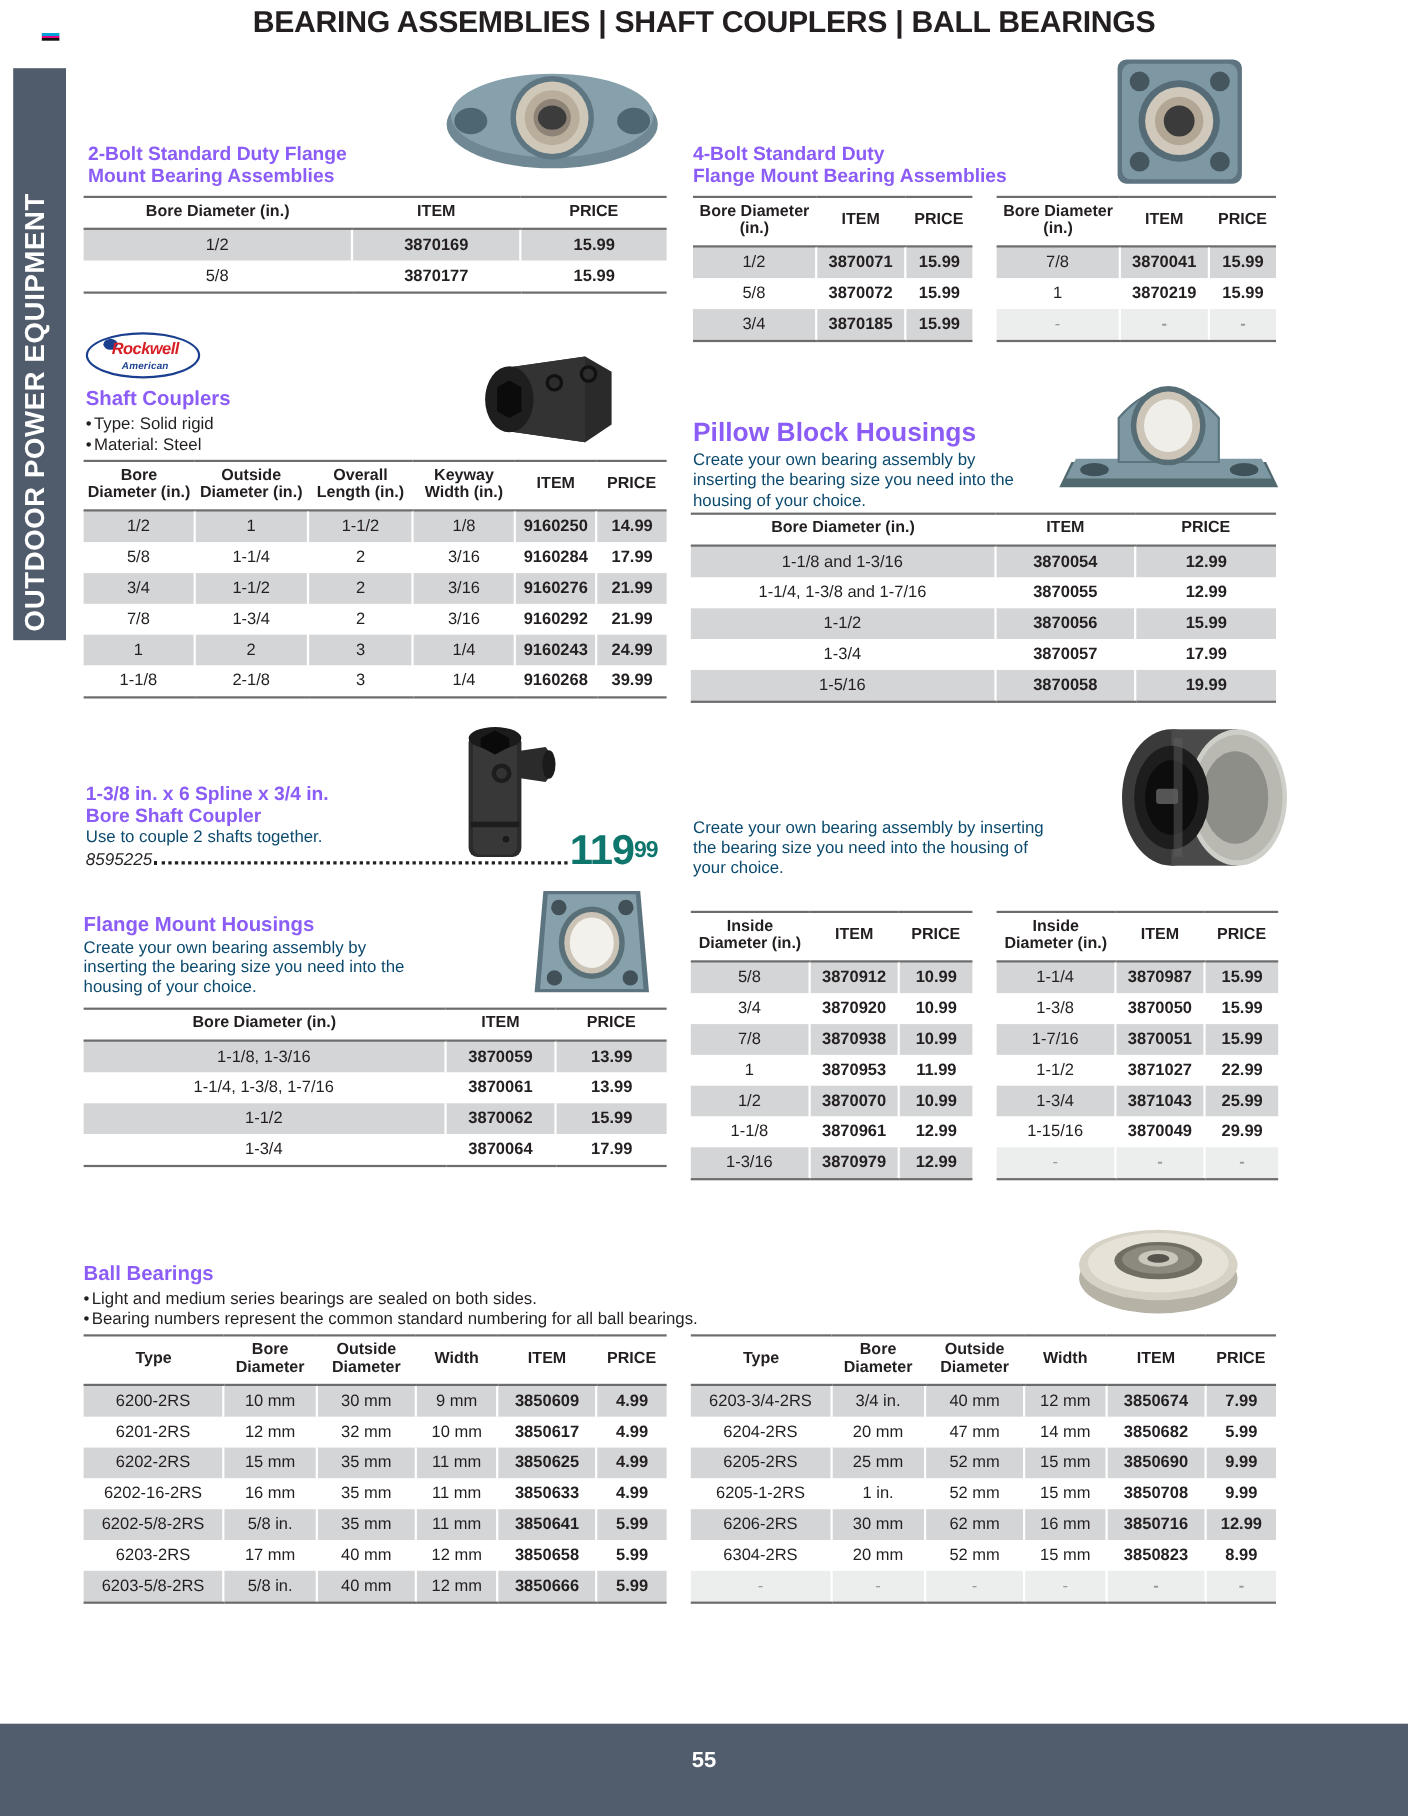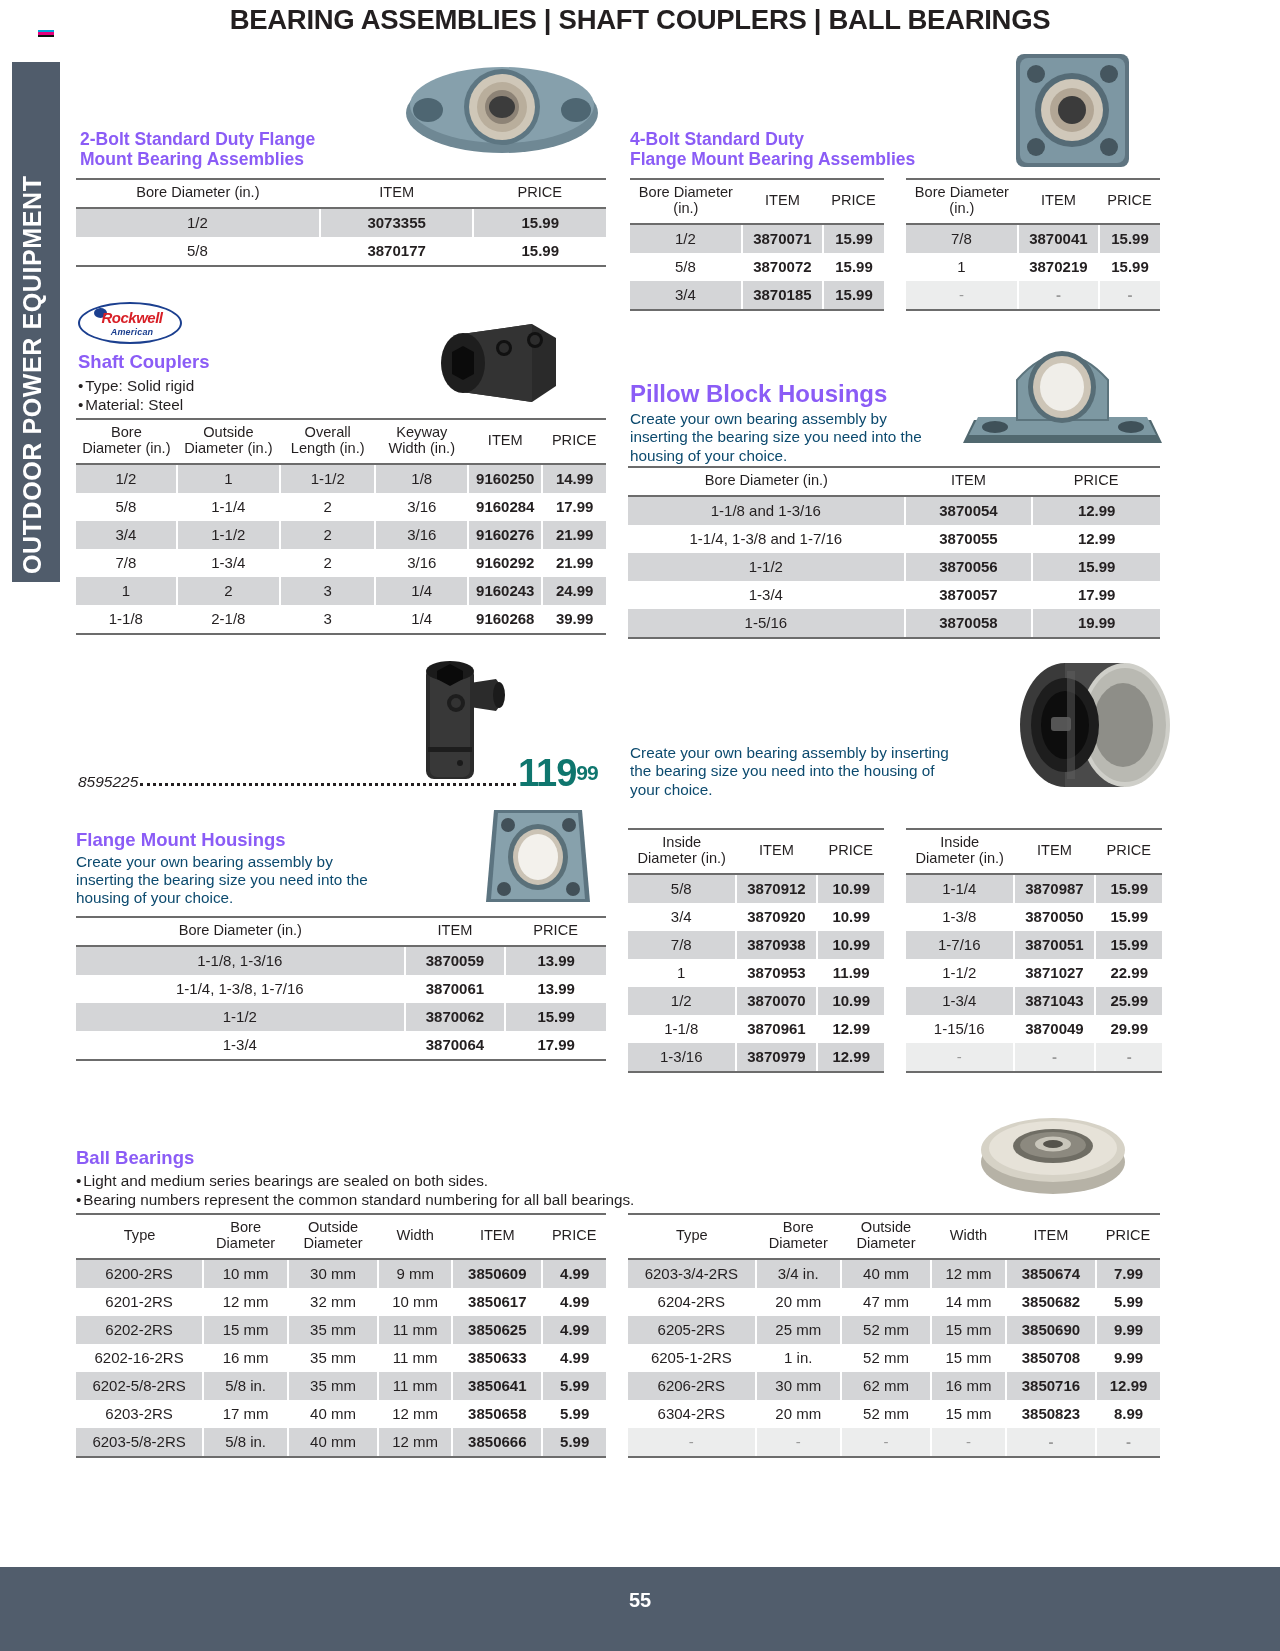--- a/index.html
+++ b/index.html
@@ -61,21 +61,21 @@
   .bullets div::before { content: "\2022"; margin-right: 2px; }
   .ital-item { font-size: 15.5px; font-style: italic; color: #231f20; }
 
   
   table.cat {
     border-collapse: collapse;
     width: 100%;
     font-size: 15px;
   }
   table.cat thead th {
-    font-weight: normal;
+    font-weight: bold;
     font-size: 14.6px;
     text-align: center;
     padding: 5px 2px 6px;
     border-top: 2.4px solid #6c6c6c;
     border-bottom: 2.4px solid #6c6c6c;
     line-height: 1.08;
     color: #231f20;
     background: #ffffff;
   }
   table.cat tbody td {
@@ -161,21 +161,21 @@
       <thead>
           <tr>
         <th style="width:46%">Bore Diameter (in.)</th>
         <th style="width:29%">ITEM</th>
         <th style="width:25%">PRICE</th>
       </tr>
         </thead>
       <tbody>
           <tr>
             <td>1/2</td>
-            <td class="item">3073355</td>
+            <td class="item">3870169</td>
             <td class="price">15.99</td>
           </tr>
           <tr>
             <td>5/8</td>
             <td class="item">3870177</td>
             <td class="price">15.99</td>
           </tr>
         </tbody>
     </table>
   </div>
@@ -409,20 +409,25 @@
       <ellipse cx="46" cy="16" rx="24" ry="10" fill="#1b1b1b"></ellipse>
       <path d="M33 16 L46 9 L59 16 L59 24 L46 31 L33 24 Z" fill="#0a0a0a"></path>
       <path d="M66 28 L92 24 L98 32 L98 48 L92 56 L66 52 Z" fill="#2b2b2b"></path>
       <ellipse cx="95" cy="40" rx="6" ry="13" fill="#1b1b1b"></ellipse>
       <circle cx="52" cy="48" r="9" fill="#1d1d1d"></circle>
       <circle cx="52" cy="48" r="5" fill="#333"></circle>
       <rect x="24" y="92" width="44" height="5" fill="#1d1d1d"></rect>
       <circle cx="56" cy="108" r="3" fill="#1a1a1a"></circle>
     </svg>
   </div>
+  <div class="blk" style="left:78px; top:712px; width:330px;">
+    <div class="h-title">1-3/8 in. x 6 Spline x 3/4 in.</div>
+    <div class="h-title">Bore Shaft Coupler</div>
+    <div class="h-sub" style="margin-top:1px">Use to couple 2 shafts together.</div>
+  </div>
   <div class="blk" style="left:78px; top:773px; width:440px; display:flex; align-items:flex-end;">
     <span class="ital-item">8595225</span>
     <span class="dotleader" style="flex:1; margin:0 2px 5px 2px;"></span>
   </div>
   <div class="blk" style="left:518px; top:752px;">
     <span class="bigprice">119</span><sup class="bigprice" style="font-size:21px">99</sup>
   </div>
 
   <div class="art" style="left:480px; top:800px; width:116px; height:116px;">
     <svg width="116" height="116" viewBox="0 0 116 116">

